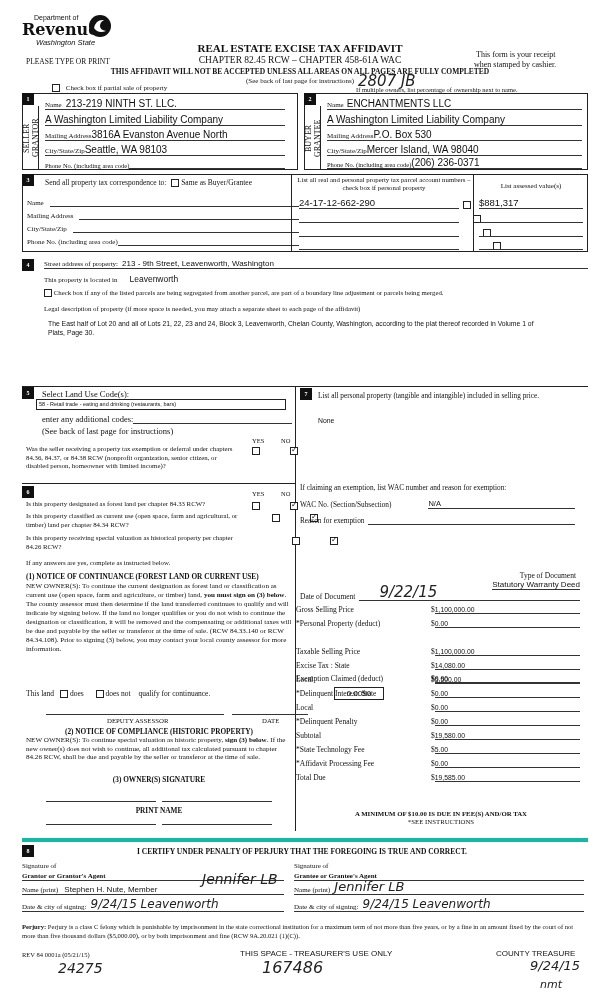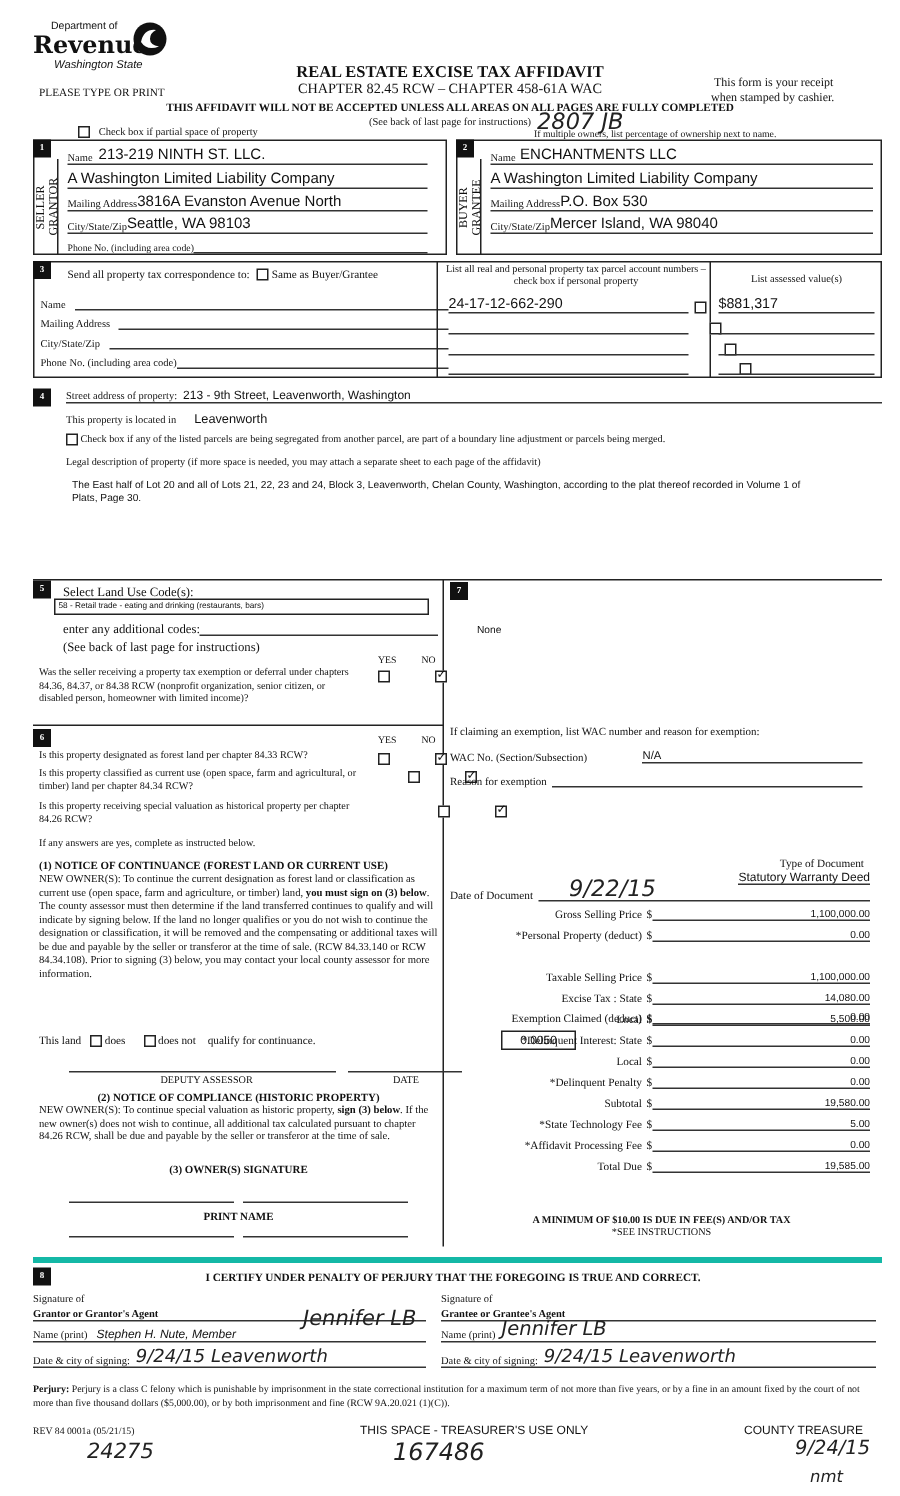--- a/index.html
+++ b/index.html
@@ -10,21 +10,21 @@
   .hand { font-family: "DejaVu Sans", sans-serif; font-style: italic; color: #222; }
   .box { border: 1px solid #222; }
   .num { position: absolute; background: #111; color: #fff; font-size: 6px; width: 12px; height: 12px; text-align: center; line-height: 12px; font-weight: bold; }
   .line { border-bottom: 1px solid #333; }
   .cb { display: inline-block; width: 8px; height: 8px; border: 1px solid #222; vertical-align: middle; background: #fff; position: relative; }
   .cb.checked::after { content: "✓"; position: absolute; left: 0; top: -3px; font-size: 8px; }
   .vert { writing-mode: vertical-rl; transform: rotate(180deg); font-size: 8px; text-align: center; line-height: 9px; }
   .fill { font-family: "Liberation Sans", sans-serif; font-size: 10px; }
   .row { position: absolute; display: flex; align-items: flex-end; }
   .label { white-space: nowrap; }
-  .rt { text-align: right; }
+  .rt { text-align: left; }
   .bold { font-weight: bold; }
   .center { text-align: center; }
 </style>
 </head>
 <body>
 
 <div class="abs" style="left:22px;top:10px;width:100px;height:40px;">
   <div class="sans" style="position:absolute;left:12px;top:4px;font-size:7px;">Department of</div>
   <div class="sans bold" style="position:absolute;left:0;top:10px;font-size:16px;font-family:'DejaVu Serif',serif;">Revenue</div>
   <div class="sans" style="position:absolute;left:14px;top:28px;font-size:7.5px;font-style:italic;">Washington State</div>
@@ -38,21 +38,21 @@
 <div class="abs" style="left:26px;top:57px;font-size:7.5px;">PLEASE TYPE OR PRINT</div>
 <div class="abs center" style="left:150px;top:55px;width:300px;font-size:9.5px;">CHAPTER 82.45 RCW – CHAPTER 458-61A WAC</div>
 <div class="abs" style="left:476px;top:50px;font-size:8px;">This form is your receipt</div>
 <div class="abs" style="left:474px;top:60px;font-size:8px;">when stamped by cashier.</div>
 <div class="abs bold center" style="left:70px;top:67px;width:460px;font-size:7.5px;">THIS AFFIDAVIT WILL NOT BE ACCEPTED UNLESS ALL AREAS ON ALL PAGES ARE FULLY COMPLETED</div>
 <div class="abs center" style="left:200px;top:77px;width:200px;font-size:7px;">(See back of last page for instructions)</div>
 <div class="abs hand" style="left:358px;top:72px;font-size:15px;">2807 JB</div>
 
 <div class="abs" style="left:52px;top:84px;font-size:7px;">
   <span class="cb"></span>
-  <span style="margin-left:4px;">Check box if partial space of property</span>
+  <span style="margin-left:4px;">Check box if partial sale of property</span>
 </div>
 <div class="abs" style="left:356px;top:86px;font-size:6.5px;">If multiple owners, list percentage of ownership next to name.</div>
 
 <div class="abs box" style="left:22px;top:93px;width:276px;height:77px;">
   <div class="num" style="left:-1px;top:-1px;">1</div>
   <div class="abs" style="left:0;top:12px;width:16px;height:64px;border-right:1px solid #222;display:flex;justify-content:center;">
     <div class="vert"><span>SELLER</span><br><span>GRANTOR</span></div>
   </div>
   <div class="row line" style="left:22px;top:3px;width:240px;height:13px;">
     <span class="label" style="font-size:7px;margin-right:4px;">Name</span>
@@ -87,20 +87,24 @@
   <div class="row line" style="left:22px;top:18px;width:255px;height:14px;">
     <span class="fill">A Washington Limited Liability Company</span>
   </div>
   <div class="row line" style="left:22px;top:33px;width:255px;height:14px;">
     <span class="label" style="font-size:7px;">Mailing Address</span>
     <span class="fill">P.O. Box 530</span>
   </div>
   <div class="row line" style="left:22px;top:48px;width:255px;height:14px;">
     <span class="label" style="font-size:7px;">City/State/Zip</span>
     <span class="fill">Mercer Island, WA  98040</span>
+  </div>
+  <div class="row line" style="left:22px;top:62px;width:255px;height:13px;">
+    <span class="label" style="font-size:6.5px;">Phone No. (including area code)</span>
+    <span class="fill">(206) 236-0371</span>
   </div>
 </div>
 
 <div class="abs box" style="left:22px;top:174px;width:566px;height:78px;">
   <div class="num" style="left:-1px;top:-1px;">3</div>
   <div class="abs" style="left:22px;top:3px;font-size:7.5px;">
     <span>Send all property tax correspondence to:</span>
     <span class="cb" style="margin-left:3px;"></span>
     <span>Same as Buyer/Grantee</span>
   </div>
@@ -226,20 +230,21 @@
   <div class="abs bold center" style="left:0;top:291px;width:274px;font-size:7.3px;">(3)  OWNER(S) SIGNATURE</div>
   <div class="abs line" style="left:24px;top:317px;width:110px;"></div>
   <div class="abs line" style="left:140px;top:317px;width:110px;"></div>
   <div class="abs bold center" style="left:0;top:322px;width:274px;font-size:7.3px;">PRINT NAME</div>
   <div class="abs line" style="left:24px;top:340px;width:110px;"></div>
   <div class="abs line" style="left:140px;top:340px;width:110px;"></div>
 </div>
 
 <div class="abs" style="left:296px;top:386px;width:292px;height:445px;border-top:1px solid #222;">
   <div class="num" style="left:4px;top:1px;">7</div>
+  <div class="abs" style="left:18px;top:3px;width:262px;font-size:7.3px;line-height:11px;text-indent:4px;">List all  personal property (tangible and intangible) included in selling price.</div>
   <div class="abs sans" style="left:22px;top:30px;font-size:6.8px;">None</div>
 
   <div class="abs" style="left:4px;top:96px;font-size:7.3px;">If claiming an exemption, list WAC number and reason for exemption:</div>
   <div class="row" style="left:4px;top:111px;width:275px;height:11px;">
     <span class="label" style="font-size:7.3px;margin-right:4px;">WAC No. (Section/Subsection)</span>
     <span class="line sans" style="flex:1;height:10px;font-size:7.5px;margin-left:33px;">N/A</span>
   </div>
   <div class="row" style="left:4px;top:127px;width:275px;height:11px;">
     <span class="label" style="font-size:7.3px;margin-right:4px;">Reason for exemption</span>
     <span class="line" style="flex:1;height:10px;"></span>
@@ -332,21 +337,21 @@
   <div class="num" style="left:0;top:3px;">8</div>
   <div class="abs bold center" style="left:30px;top:5px;width:500px;font-size:7.5px;">I CERTIFY UNDER PENALTY OF PERJURY THAT THE FOREGOING IS TRUE AND CORRECT.</div>
 
   <div class="abs" style="left:0;top:20px;font-size:7px;">Signature of</div>
   <div class="row line" style="left:0;top:28px;width:262px;height:11px;">
     <span class="bold" style="font-size:7px;">Grantor or Grantor's Agent</span>
   </div>
   <div class="abs hand" style="left:180px;top:29px;font-size:14px;">Jennifer LB</div>
   <div class="row line" style="left:0;top:41px;width:262px;height:12px;">
     <span style="font-size:7px;margin-right:6px;">Name (print)</span>
-    <span class="fill" style="font-size:8px;font-style:italic;">Stephen H. Nute, Member</span>
+    <span class="fill" style="font-size:8px;">Stephen H. Nute, Member</span>
   </div>
   <div class="row line" style="left:0;top:56px;width:262px;height:14px;">
     <span style="font-size:7px;margin-right:4px;">Date &amp; city of signing:</span>
     <span class="hand" style="font-size:12px;">9/24/15  Leavenworth</span>
   </div>
 
   <div class="abs" style="left:272px;top:20px;font-size:7px;">Signature of</div>
   <div class="row line" style="left:272px;top:28px;width:290px;height:11px;">
     <span class="bold" style="font-size:7px;">Grantee or Grantee's Agent</span>
   </div>

